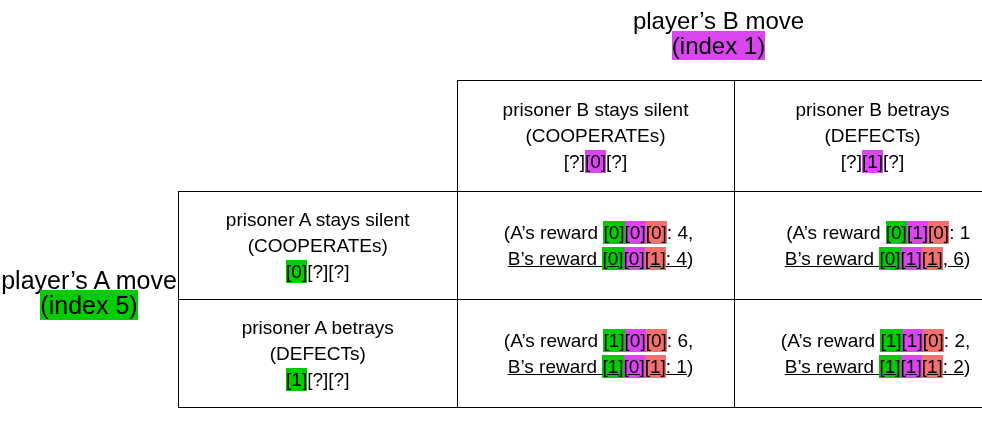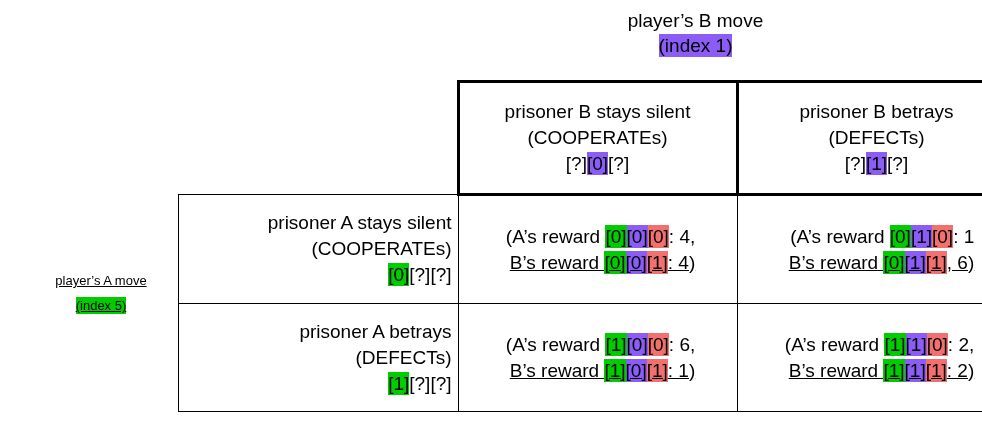--- a/index.html
+++ b/index.html
@@ -12,38 +12,37 @@
     height: 424px;
     font-family: "Liberation Sans", sans-serif;
     color: #000000;
     overflow: hidden;
     position: relative;
   }
 
   
   #col-caption {
     position: absolute;
-    left: 432px;
+    left: 455px;
     top: 8px;
     width: 527px;
     text-align: center;
-    font-size: 19px;
+    font-size: 24px;
     line-height: 25px;
   }
 
   
   #row-caption {
     position: absolute;
-    left: 12px;
+    left: 0px;
     top: 268px;
     width: 178px;
     text-align: center;
-    font-size: 13px;
+    font-size: 25px;
     line-height: 25px;
-    text-decoration: underline;
   }
 
   
   #matrix {
     position: absolute;
     left: 178px;
     top: 80px;
     width: 793px;
     height: 327px;
     border-collapse: collapse;
@@ -55,25 +54,25 @@
     font-size: 19px;
     line-height: 26px;
   }
   .corner-cell {
     width: 266px;
     border: none;
   }
   .col-head {
     width: 264px;
     text-align: center;
-    border: 3px solid #000000;
+    border: 1px solid #000000;
   }
   .row-head {
     width: 266px;
-    text-align: right;
+    text-align: center;
     border: 1px solid #000000;
   }
   .payoff {
     width: 264px;
     text-align: center;
     border: 1px solid #000000;
     white-space: nowrap;
   }
   .payoff .inner {
     display: inline-block;
@@ -86,21 +85,21 @@
 
   
   tr.header-row td { height: 110px; }
   tr.body-row td   { height: 107px; }
 
   
   .hl {
     padding: 1px 0px;
   }
   .hl-green { background: #00CC00; }
-  .hl-blue  { background: #8b5cf6; }
+  .hl-blue  { background: #d946ef; }
   .hl-red   { background: #F2706E; }
 </style>
 </head>
 <body>
 
 <div id="col-caption">
   <div>player’s B move</div>
   <div>
     <span class="hl hl-blue">(index 1)</span>
   </div>

